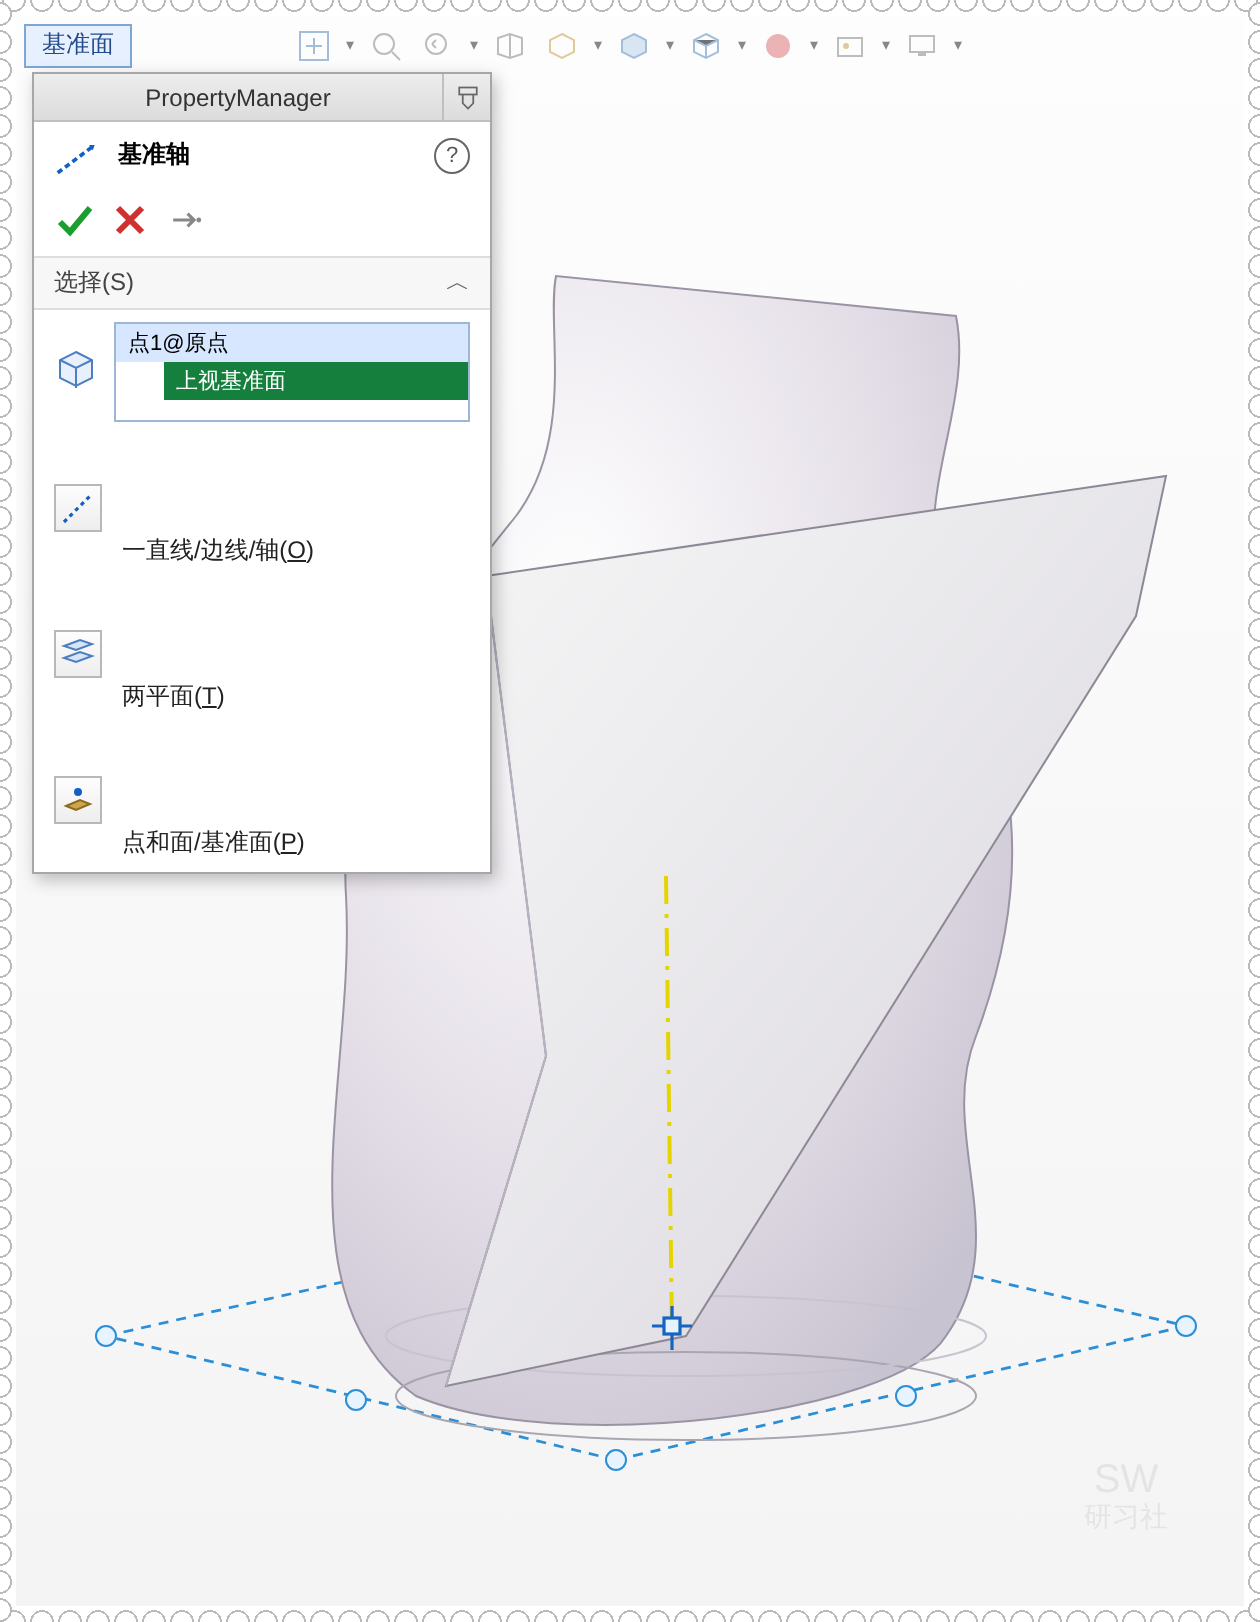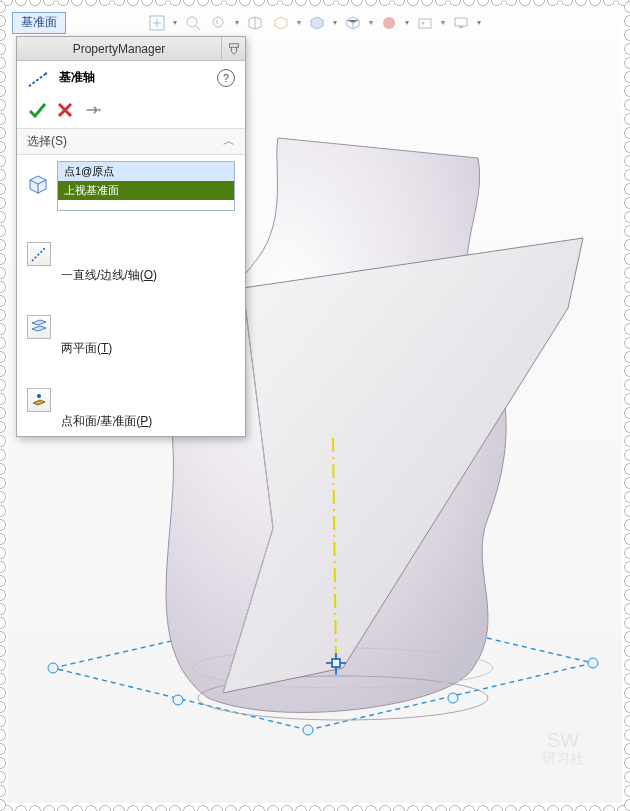--- a/index.html
+++ b/index.html
@@ -89,21 +89,21 @@
   .section-hdr .chev { margin-left:auto; color:#666; }
 
   .sel-body { padding:6px 10px; display:flex; align-items:center; gap:8px;}
   .cube-ico svg { width:22px; height:22px; }
   .sel-list {
     flex:1; border:1px solid #9db6d6; background:#fff;
     height:50px; font-size:11px;
   }
   .sel-item { padding:2px 6px; }
   .sel-item.active { background:#d6e7ff; }
-  .sel-item.highlight { background:#4d7c0f; color:#fff; }
+  .sel-item.highlight { background:#15803d; color:#fff;margin-left:24px; }
 
   .opt-row {
     display:flex; align-items:center; gap:10px;
     padding:6px 10px;
   }
   .opt-row .opt-ico {
     width:24px; height:24px; border:1px solid #b8b8b8;
     background:linear-gradient(#fdfdfd,#eee);
     display:flex; align-items:center; justify-content:center;
   }

